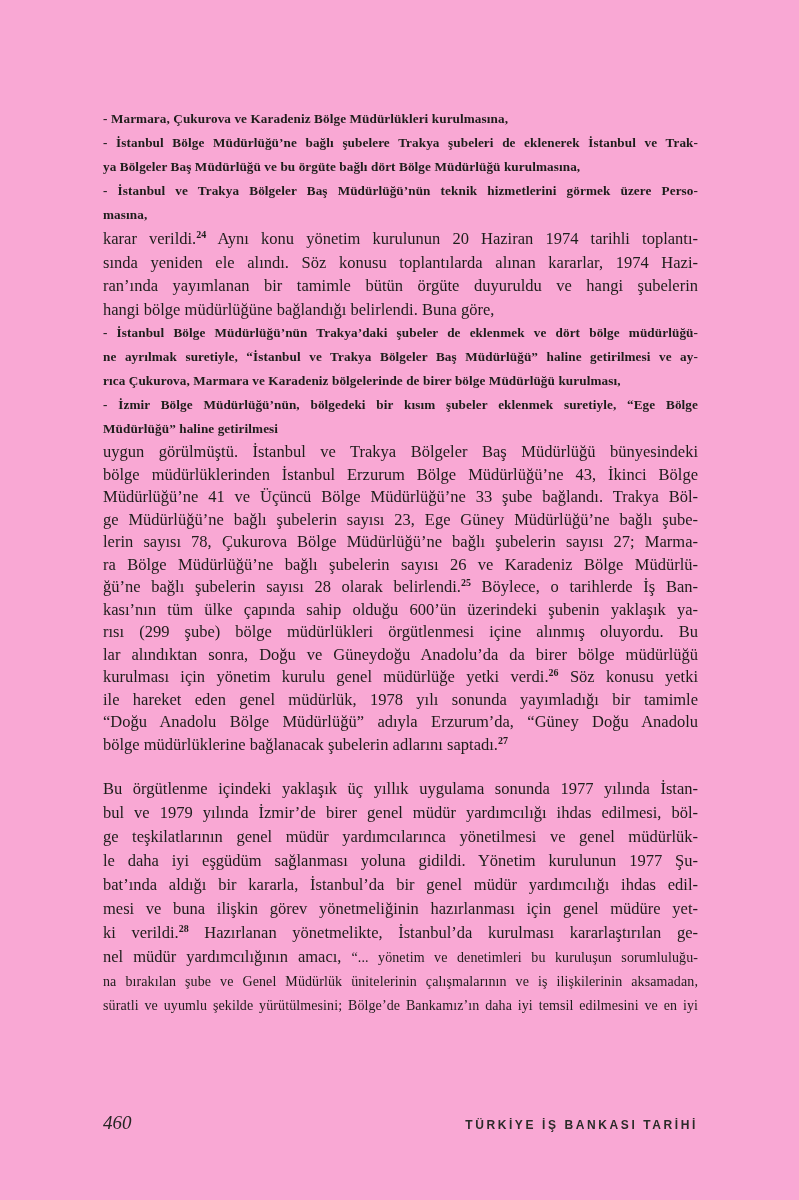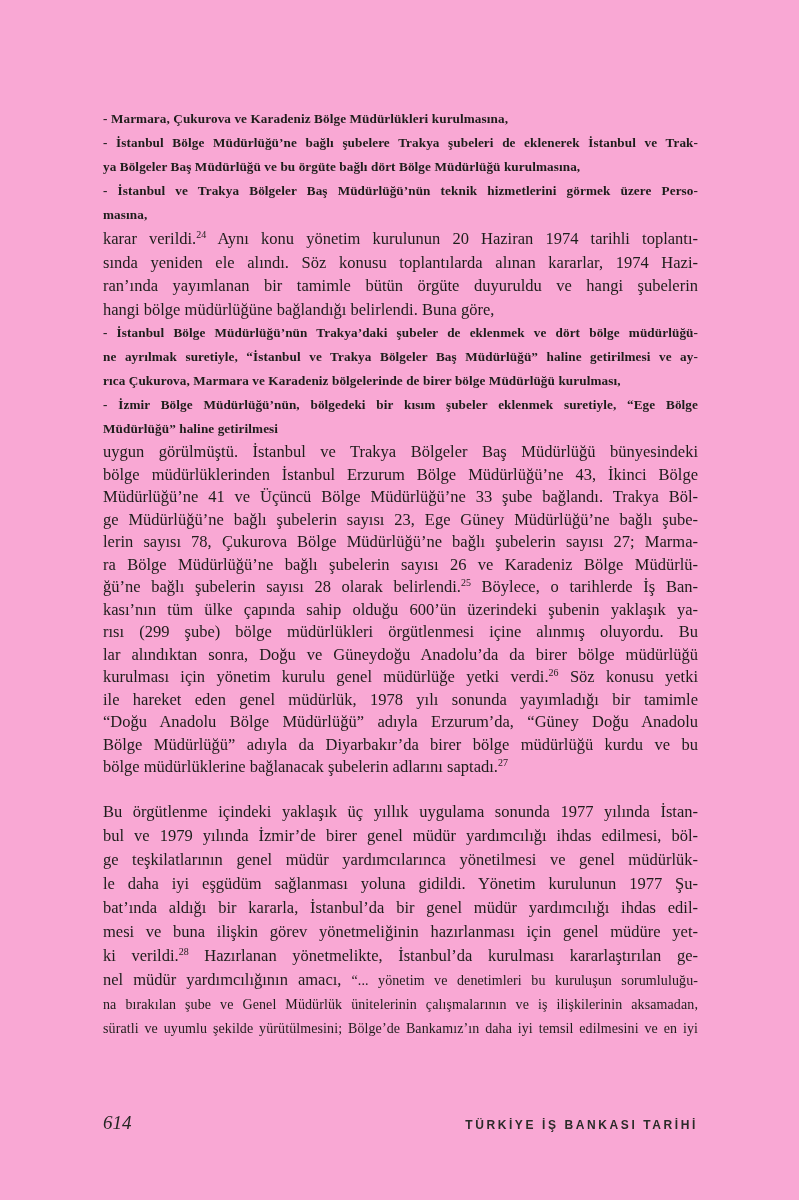--- a/index.html
+++ b/index.html
@@ -47,21 +47,21 @@
   .block.body-c .line { line-height: 24px; height: 24px; }
   
   .run-n { }
   .run-q {
     font-size: 14px;
     font-weight: 400;
     letter-spacing: 0.1px;
   }
   .run-sup {
     font-size: 10px;
-    font-weight: 400;
+    font-weight: 700;
     position: relative;
     top: -6px;
     letter-spacing: 0;
   }
   .footer {
     position: absolute;
     left: 103px; right: 101px;
     top: 1112px; height: 26px;
     display: flex;
     justify-content: space-between;
@@ -114,35 +114,34 @@
         <div class="line just"><span class="run-n">ge Müdürlüğü’ne bağlı şubelerin sayısı 23, Ege Güney Müdürlüğü’ne bağlı şube-</span></div>
         <div class="line just"><span class="run-n">lerin sayısı 78, Çukurova Bölge Müdürlüğü’ne bağlı şubelerin sayısı 27; Marma-</span></div>
         <div class="line just"><span class="run-n">ra Bölge Müdürlüğü’ne bağlı şubelerin sayısı 26 ve Karadeniz Bölge Müdürlü-</span></div>
         <div class="line just"><span class="run-n">ğü’ne bağlı şubelerin sayısı 28 olarak belirlendi.</span><span class="run-sup">25</span><span class="run-n"> Böylece, o tarihlerde İş Ban-</span></div>
         <div class="line just"><span class="run-n">kası’nın tüm ülke çapında sahip olduğu 600’ün üzerindeki şubenin yaklaşık ya-</span></div>
         <div class="line just"><span class="run-n">rısı (299 şube) bölge müdürlükleri örgütlenmesi içine alınmış oluyordu. Bu</span></div>
         <div class="line just"><span class="run-n">lar alındıktan sonra, Doğu ve Güneydoğu Anadolu’da da birer bölge müdürlüğü</span></div>
         <div class="line just"><span class="run-n">kurulması için yönetim kurulu genel müdürlüğe yetki verdi.</span><span class="run-sup">26</span><span class="run-n"> Söz konusu yetki</span></div>
         <div class="line just"><span class="run-n">ile hareket eden genel müdürlük, 1978 yılı sonunda yayımladığı bir tamimle</span></div>
         <div class="line just"><span class="run-n">“Doğu Anadolu Bölge Müdürlüğü” adıyla Erzurum’da, “Güney Doğu Anadolu</span></div>
-        <div class="line just"><span class="run-n">Bölge Müdürlüğü” adıyla da Diyarbakır’da birer bölge müdürlüğü kurdu ve bu</span></div>
         <div class="line"><span class="run-n">bölge müdürlüklerine bağlanacak şubelerin adlarını saptadı.</span><span class="run-sup">27</span></div>
       </div>
       <div class="block body-c">
         <div class="line just"><span class="run-n">Bu örgütlenme içindeki yaklaşık üç yıllık uygulama sonunda 1977 yılında İstan-</span></div>
         <div class="line just"><span class="run-n">bul ve 1979 yılında İzmir’de birer genel müdür yardımcılığı ihdas edilmesi, böl-</span></div>
         <div class="line just"><span class="run-n">ge teşkilatlarının genel müdür yardımcılarınca yönetilmesi ve genel müdürlük-</span></div>
         <div class="line just"><span class="run-n">le daha iyi eşgüdüm sağlanması yoluna gidildi. Yönetim kurulunun 1977 Şu-</span></div>
         <div class="line just"><span class="run-n">bat’ında aldığı bir kararla, İstanbul’da bir genel müdür yardımcılığı ihdas edil-</span></div>
         <div class="line just"><span class="run-n">mesi ve buna ilişkin görev yönetmeliğinin hazırlanması için genel müdüre yet-</span></div>
         <div class="line just"><span class="run-n">ki verildi.</span><span class="run-sup">28</span><span class="run-n"> Hazırlanan yönetmelikte, İstanbul’da kurulması kararlaştırılan ge-</span></div>
         <div class="line just"><span class="run-n">nel müdür yardımcılığının amacı, </span><span class="run-q">“... yönetim ve denetimleri bu kuruluşun sorumluluğu-</span></div>
         <div class="line just"><span class="run-q">na bırakılan şube ve Genel Müdürlük ünitelerinin çalışmalarının ve iş ilişkilerinin aksamadan,</span></div>
         <div class="line just"><span class="run-q">süratli ve uyumlu şekilde yürütülmesini; Bölge’de Bankamız’ın daha iyi temsil edilmesini ve en iyi</span></div>
       </div>
     </main>
 
   <footer class="footer">
-    <span class="pagenum">614</span>
+    <span class="pagenum">460</span>
     <span class="booktitle">TÜRKİYE İŞ BANKASI TARİHİ</span>
   </footer>
 
 </div>
 
 </body></html>

